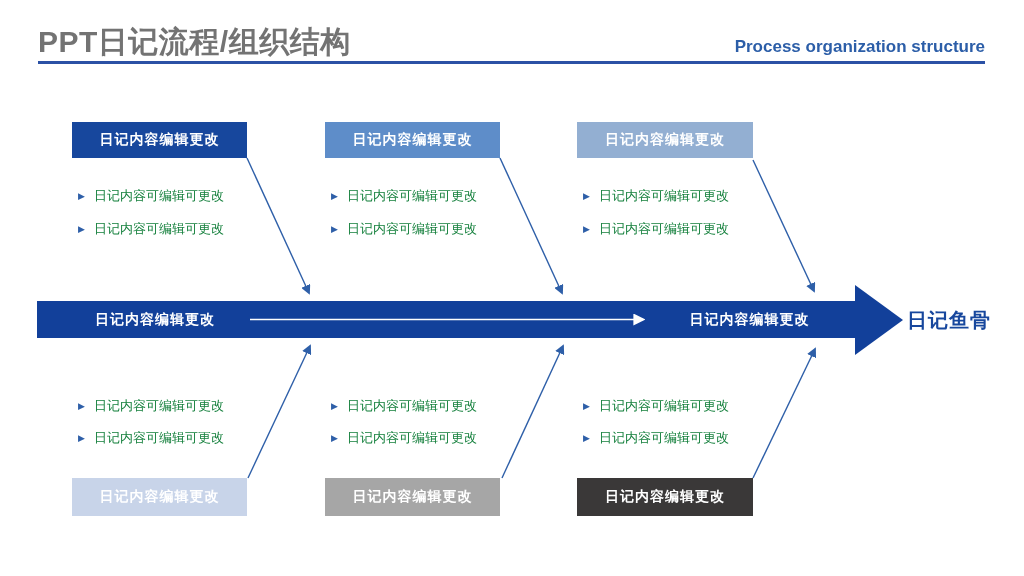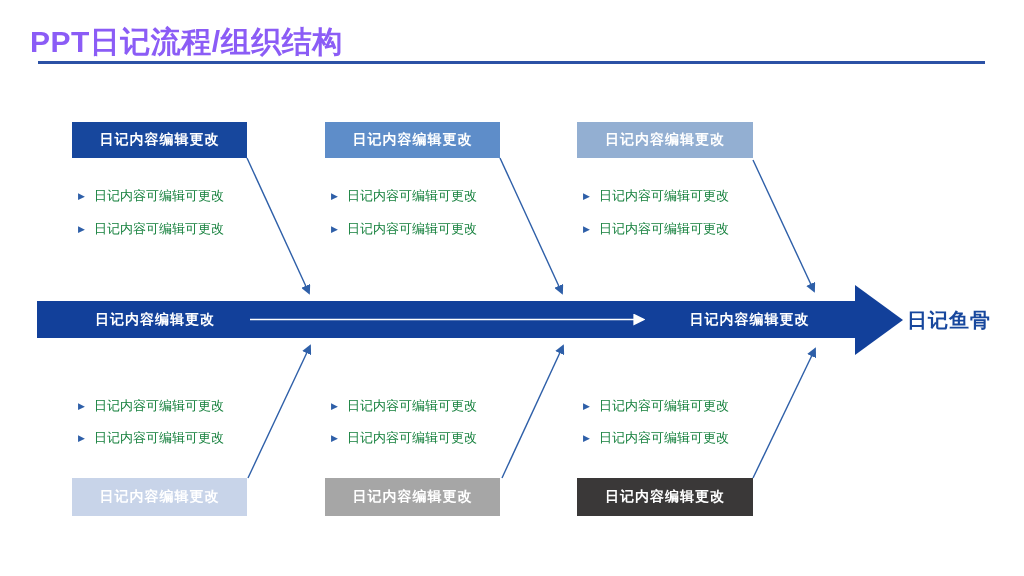--- a/index.html
+++ b/index.html
@@ -10,24 +10,24 @@
     position: relative;
     width: 1024px;
     height: 576px;
     background: #ffffff;
     overflow: hidden;
   }
 
   
   .page-title {
     position: absolute;
-    left: 30px; top: 22px;
+    left: 38px; top: 22px;
     font-size: 30px;
     font-weight: 800;
-    color: #8b5cf6;
+    color: #737373;
     letter-spacing: 0.5px;
   }
   .page-subtitle {
     position: absolute;
     right: 39px; top: 37px;
     font-size: 17px;
     font-weight: 600;
     color: #2C5EA8;
   }
   .header-divider {
@@ -118,20 +118,21 @@
     width: 1024px; height: 576px;
     pointer-events: none;
   }
 </style>
 </head>
 <body>
 
 <div class="slide">
 
   <div class="page-title">PPT日记流程/组织结构</div>
+  <div class="page-subtitle">Process organization structure</div>
   <div class="header-divider"></div>
 
   <div class="branch-box top-box colpos1" style="background-color: rgb(23, 71, 157);">日记内容编辑更改</div>
   <div class="branch-box top-box colpos2" style="background-color: rgb(94, 141, 201);">日记内容编辑更改</div>
   <div class="branch-box top-box colpos3" style="background-color: rgb(147, 175, 210);">日记内容编辑更改</div>
 
   <div class="bullet-row bcol1 trow1">
     <span class="bullet-arrow">▶</span>
     <span class="bullet-text">日记内容可编辑可更改</span>
   </div>

